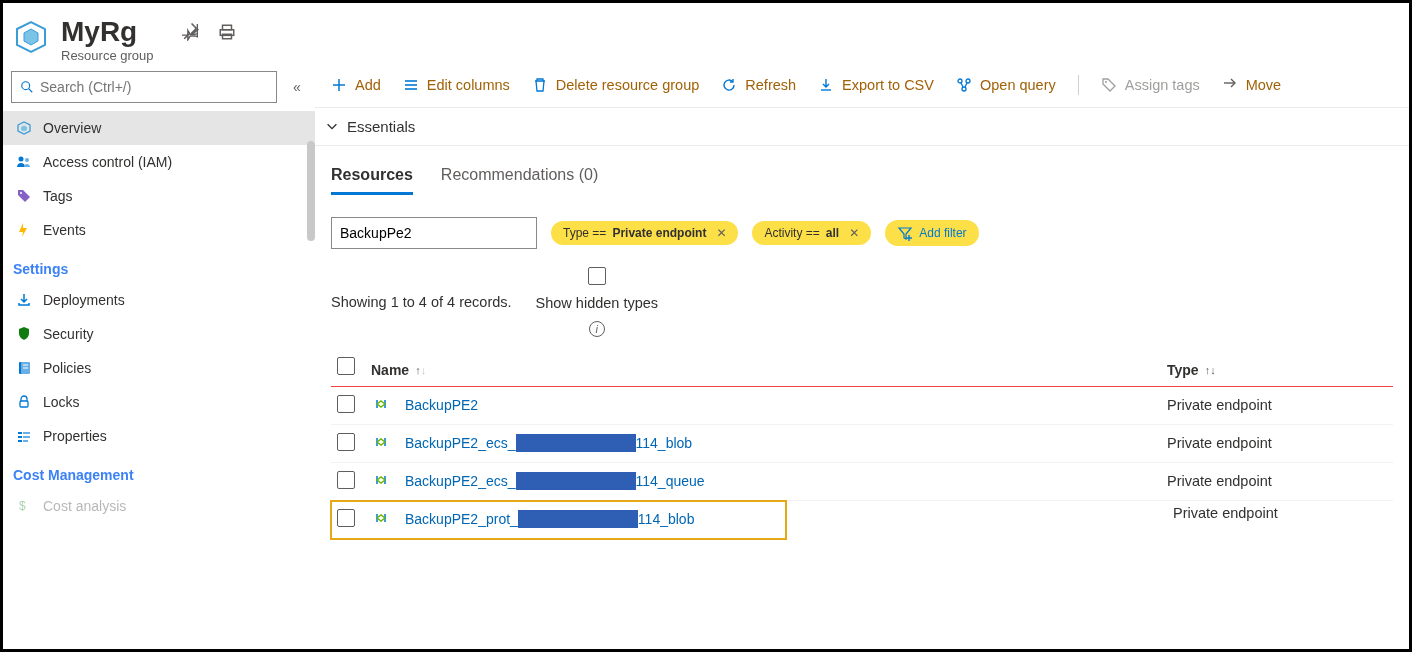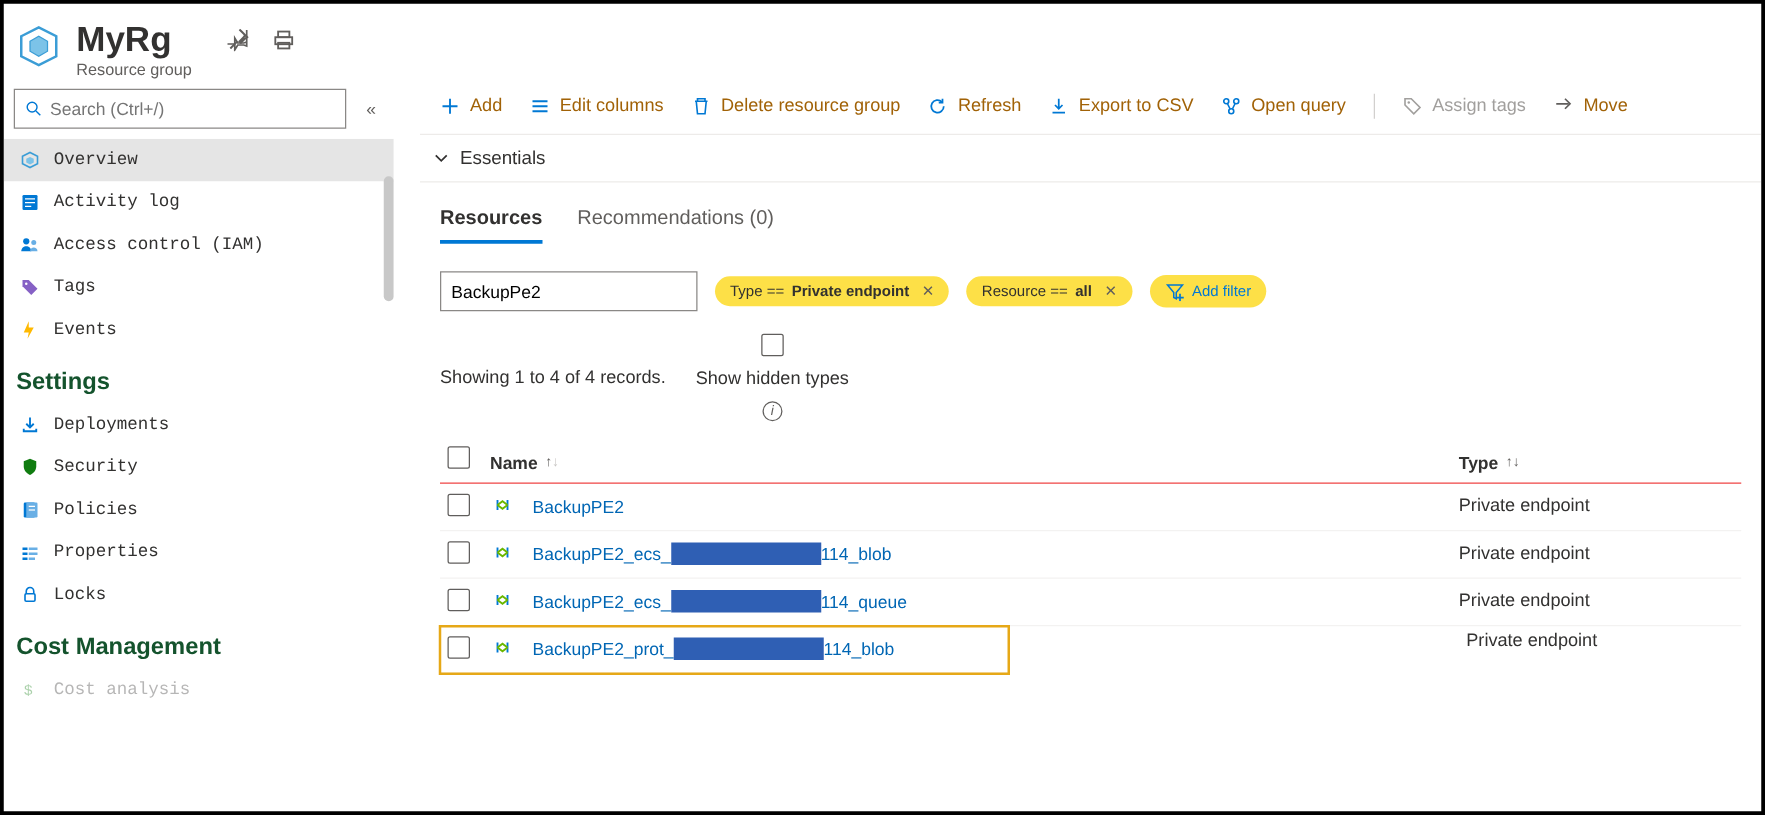--- a/index.html
+++ b/index.html
@@ -37,21 +37,20 @@
   .title-icons {
     display:flex;
     gap:18px;
     margin-left:16px;
     margin-top:6px;
     color:#605e5c;
   }
   .layout {
     display:flex;
     height:calc(100% - 66px);
-    gap:21px;
   }
   .sidebar {
     width: 312px;
     border-right: none;
     display:flex;
     flex-direction:column;
     position:relative;
   }
   .sidebar-scroll {
     overflow-y:auto;
@@ -83,30 +82,29 @@
     cursor:pointer;
   }
   .nav-item {
     display:flex;
     align-items:center;
     gap:10px;
     padding:9px 12px;
     cursor:pointer;
     font-size:14px;
     color:#323130;
-    font-family:Liberation Mono, monospace;
   }
   .nav-item.selected {
     background:#e5e5e5;
   }
   .nav-icon { width:18px; display:inline-flex; justify-content:center; }
   .section-header {
-    font-size:19px;
+    font-size:14px;
     font-weight:600;
-    color:#14532d;
+    color:#3b82f6;
     padding:14px 10px 6px 10px;
   }
   .scrollbar-track {
     position:absolute;
     right:0; top:30px;
     width:8px;
     height:100px;
     background:#c8c8c8;
     border-radius:4px;
   }
@@ -315,31 +313,20 @@
           <svg width="16" height="16" viewBox="0 0 16 16">
               <path d="M2 5l6-3 6 3v6l-6 3-6-3z" fill="none" stroke="#3b9dd6" stroke-width="1.3"></path>
               <path d="M5 7l3-1.5 3 1.5v3l-3 1.5-3-1.5z" fill="#7cc3e8"></path>
             </svg>
         </span>
         <span>Overview</span>
       </div>
       <div class="nav-item">
         <span class="nav-icon">
           <svg width="16" height="16" viewBox="0 0 16 16">
-              <rect x="2" y="2" width="12" height="12" fill="#0078d4" rx="1"></rect>
-              <line x1="4" y1="5" x2="12" y2="5" stroke="#fff"></line>
-              <line x1="4" y1="8" x2="12" y2="8" stroke="#fff"></line>
-              <line x1="4" y1="11" x2="9" y2="11" stroke="#fff"></line>
-            </svg>
-        </span>
-        <span>Activity log</span>
-      </div>
-      <div class="nav-item">
-        <span class="nav-icon">
-          <svg width="16" height="16" viewBox="0 0 16 16">
               <circle cx="5" cy="5" r="2.5" fill="#0078d4"></circle>
               <path d="M1 13c0-2.5 2-4 4-4s4 1.5 4 4" fill="#0078d4"></path>
               <circle cx="11" cy="6" r="2" fill="#69afe5"></circle>
               <path d="M8 13c0-2 1.5-3 3-3s3 1 3 3" fill="#69afe5"></path>
             </svg>
         </span>
         <span>Access control (IAM)</span>
       </div>
       <div class="nav-item">
         <span class="nav-icon">
@@ -381,43 +368,43 @@
       <div class="nav-item">
         <span class="nav-icon">
           <svg width="16" height="16" viewBox="0 0 16 16">
               <rect x="3" y="2" width="9" height="12" fill="#0078d4" rx="1"></rect>
               <rect x="5" y="2" width="9" height="12" fill="#69afe5" rx="1"></rect>
               <line x1="7" y1="5" x2="12" y2="5" stroke="#fff"></line>
               <line x1="7" y1="8" x2="12" y2="8" stroke="#fff"></line>
             </svg>
         </span>
         <span>Policies</span>
+      </div>
+      <div class="nav-item">
+        <span class="nav-icon">
+          <svg width="16" height="16" viewBox="0 0 16 16">
+              <rect x="4" y="7" width="8" height="6" fill="none" stroke="#0078d4" stroke-width="1.3" rx="1"></rect>
+              <path d="M5 7V5a3 3 0 016 0v2" fill="none" stroke="#0078d4" stroke-width="1.3"></path>
+            </svg>
+        </span>
+        <span>Locks</span>
       </div>
       <div class="nav-item">
         <span class="nav-icon">
           <svg width="16" height="16" viewBox="0 0 16 16">
               <rect x="2" y="4" width="4" height="2" fill="#0078d4"></rect>
               <rect x="7" y="4" width="7" height="2" fill="#69afe5"></rect>
               <rect x="2" y="8" width="4" height="2" fill="#0078d4"></rect>
               <rect x="7" y="8" width="7" height="2" fill="#69afe5"></rect>
               <rect x="2" y="12" width="4" height="2" fill="#0078d4"></rect>
               <rect x="7" y="12" width="5" height="2" fill="#69afe5"></rect>
             </svg>
         </span>
         <span>Properties</span>
       </div>
-      <div class="nav-item">
-        <span class="nav-icon">
-          <svg width="16" height="16" viewBox="0 0 16 16">
-              <rect x="4" y="7" width="8" height="6" fill="none" stroke="#0078d4" stroke-width="1.3" rx="1"></rect>
-              <path d="M5 7V5a3 3 0 016 0v2" fill="none" stroke="#0078d4" stroke-width="1.3"></path>
-            </svg>
-        </span>
-        <span>Locks</span>
-      </div>
 
       <div class="section-header">Cost Management</div>
 
       <div class="nav-item" style="opacity:0.35;">
         <span class="nav-icon">
           <svg width="16" height="16" viewBox="0 0 16 16">
               <text x="3" y="12" font-size="12" fill="#107c10">$</text>
             </svg>
         </span>
         <span>Cost analysis</span>
@@ -503,21 +490,21 @@
     </div>
 
     <div class="filter-row">
       <input class="filter-text" value="BackupPe2" style="">
       <div class="pill">
         <span>Type == </span>
         <span class="bold">Private endpoint</span>
         <span class="close">✕</span>
       </div>
       <div class="pill">
-        <span>Resource == </span>
+        <span>Activity == </span>
         <span class="bold">all</span>
         <span class="close">✕</span>
       </div>
       <div class="pill add">
         <svg width="16" height="16" viewBox="0 0 16 16">
             <path d="M2 3h12l-5 6v5l-2-1v-4z" fill="none" stroke="#0078d4" stroke-width="1.2"></path>
             <line x1="12" y1="10" x2="12" y2="16" stroke="#0078d4" stroke-width="1.4"></line>
             <line x1="9" y1="13" x2="15" y2="13" stroke="#0078d4" stroke-width="1.4"></line>
           </svg>
         <span>Add filter</span>

